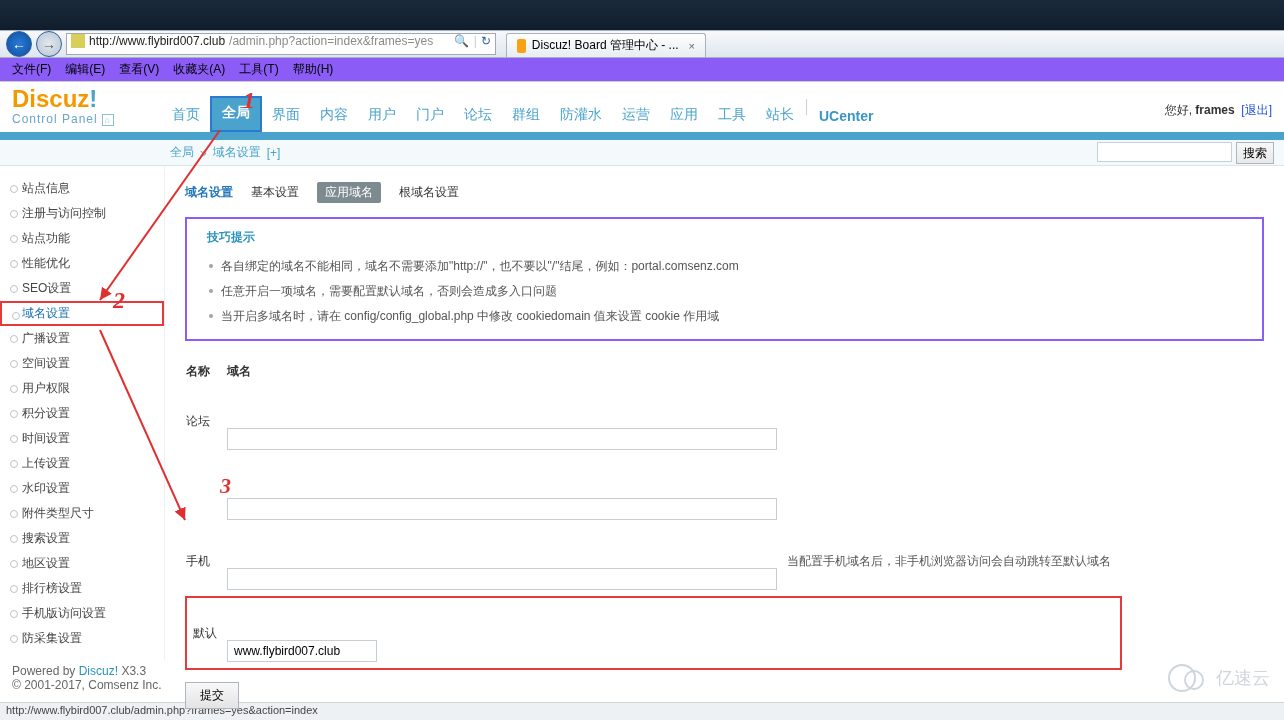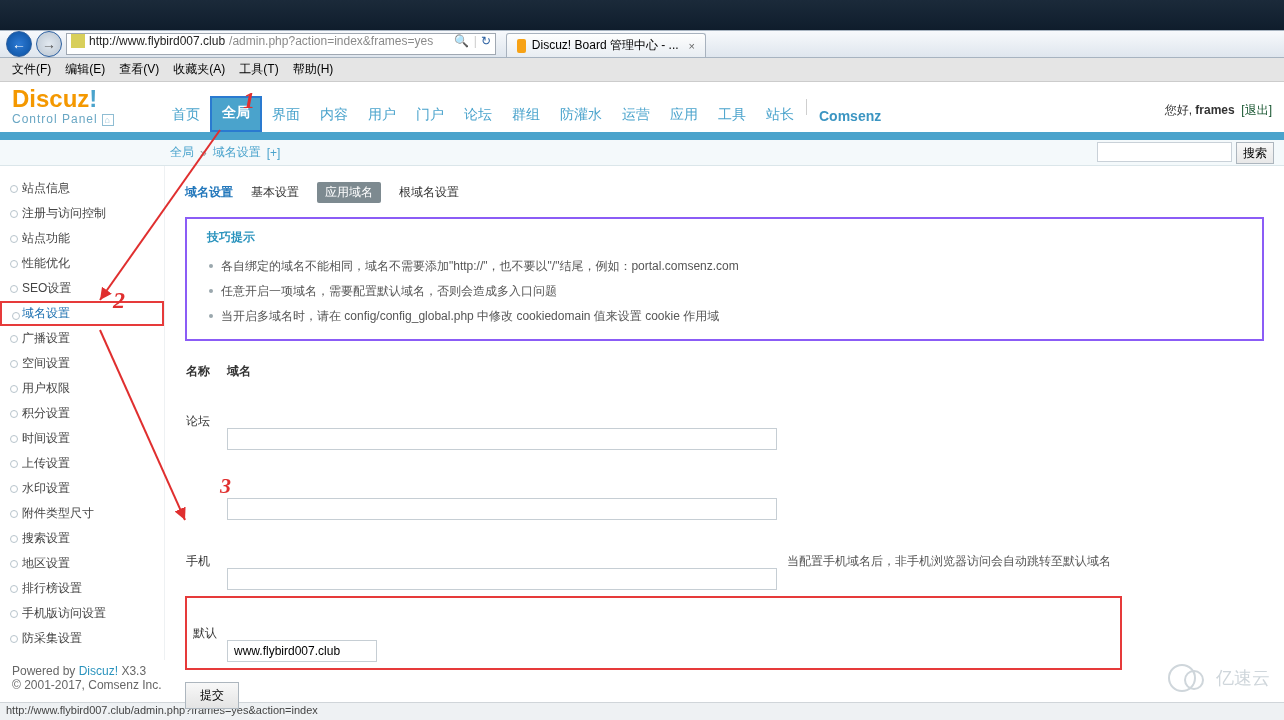--- a/index.html
+++ b/index.html
@@ -9,36 +9,36 @@
   .titlebar { height: 30px; background: linear-gradient(#1b2a3a,#0f1d2c); }
   .navrow { height: 28px; background: linear-gradient(#f7f9fc,#dfe6ee); border-top:1px solid #a7b3c0; border-bottom:1px solid #a7b3c0; display:flex; align-items:center; padding:0 6px; gap:4px; }
   .navbtn { width:26px; height:26px; border-radius:50%; background: radial-gradient(#2d7ad4,#0a4f9e); border:1px solid #2b5fa0; display:flex; align-items:center; justify-content:center; color:#fff; font-size:14px; cursor:pointer; }
   .navbtn.fwd { background: radial-gradient(#e2e9f0,#b8c3cf); color:#555; }
   .addrbox { flex:0 0 430px; height:22px; background:#fff; border:1px solid #a0a8b2; display:flex; padding:0 4px; gap:4px; }
   .tabrow-area { flex:1; display:flex; align-items:flex-end; height:100%; padding-left:6px; }
   .pagetab { height:24px; background:linear-gradient(#fefefe,#e8edf2); border:1px solid #a8b2be; border-bottom:none; border-radius:3px 3px 0 0; padding:0 10px; display:flex; align-items:center; gap:6px; font-size:12px; max-width:200px; overflow:hidden; white-space:nowrap; cursor:pointer; }
   .favicn { width:14px; height:14px; background:#f7a215; border-radius:2px; display:inline-block; }
   .tabclose { color:#666; font-size:11px; margin-left:4px; cursor:pointer; }
 
-  .menurow { height:24px; background:#e5e5e5; border-bottom:1px solid #ccc; display:flex; align-items:center; padding:0 6px; gap:2px; }
+  .menurow { height:24px; background:#8b5cf6; border-bottom:1px solid #ccc; display:flex; align-items:center; padding:0 6px; gap:2px; }
   .menurow span { padding:2px 6px; cursor:pointer; }
 
   
   .dz-header { height:58px; border-bottom:8px solid #4aa3cc; display:flex; align-items:flex-end; padding:0 12px; position:relative; }
   .dz-logo { width:150px; padding-bottom:6px; }
   .dz-logo .t1 { font: bold 24px/1 "Arial"; color:#f49800; }
   .dz-logo .t1 .bang { color:#4aa3cc; }
   .dz-logo .t2 { font: 12px/1 "Arial"; color:#6aa7c4; letter-spacing:1px; margin-top:2px; }
   .dz-logo .hic { display:inline-block; width:12px; height:12px; border:1px solid #8fbdd3; margin-left:4px; font-size:9px; text-align:center; line-height:10px; color:#8fbdd3; }
   .topnav { display:flex; align-items:flex-end; height:100%; }
   .topnav a { display:block; padding:6px 10px 8px; color:#4aa3cc; font-size:14px; text-decoration:none; cursor:pointer; }
   .topnav a.sel { background:#4aa3cc; color:#fff; font-weight:bold; }
   .topnav .divider { width:1px; height:16px; background:#cfcfcf; align-self:center; margin:0 2px; }
   .greet { position:absolute; right:12px; top:20px; color:#333; }
-  .greet a { color:#14532d; text-decoration:none; }
+  .greet a { color:#1d4ed8; text-decoration:none; }
 
   
   .crumbrow { height:26px; background:#f4f9fb; border-bottom:1px solid #dbe6ea; display:flex; align-items:center; padding:0 12px 0 170px; color:#4aa3cc; gap:6px; position:relative; }
   .crumbrow .sep { color:#999; }
   .crumbrow .plus { color:#4aa3cc; }
   .crumb-search { position:absolute; right:10px; top:2px; display:flex; gap:4px; }
   .crumb-search input { width:135px; height:20px; border:1px solid #c9d1d8; padding:0 4px; }
   .crumb-search button { height:22px; padding:0 6px; border:1px solid #adb6be; background:linear-gradient(#f8f8f8,#e8e8e8); cursor:pointer; font-size:12px; }
 
   
@@ -134,21 +134,21 @@
     <a>用户</a>
     <a>门户</a>
     <a>论坛</a>
     <a>群组</a>
     <a>防灌水</a>
     <a>运营</a>
     <a>应用</a>
     <a>工具</a>
     <a>站长</a>
     <span class="divider"></span>
-    <a style="font-weight:bold;color:#3b95c2">Comsenz</a>
+    <a style="font-weight:bold;color:#3b95c2">UCenter</a>
   </div>
   <div class="greet">
     <span>您好, </span><b>frames</b>&nbsp;&nbsp;<a>[退出]</a>
   </div>
 </div>
 
 <div class="crumbrow">
   <span>全局</span>
   <span class="sep">»</span>
   <span>域名设置</span>

